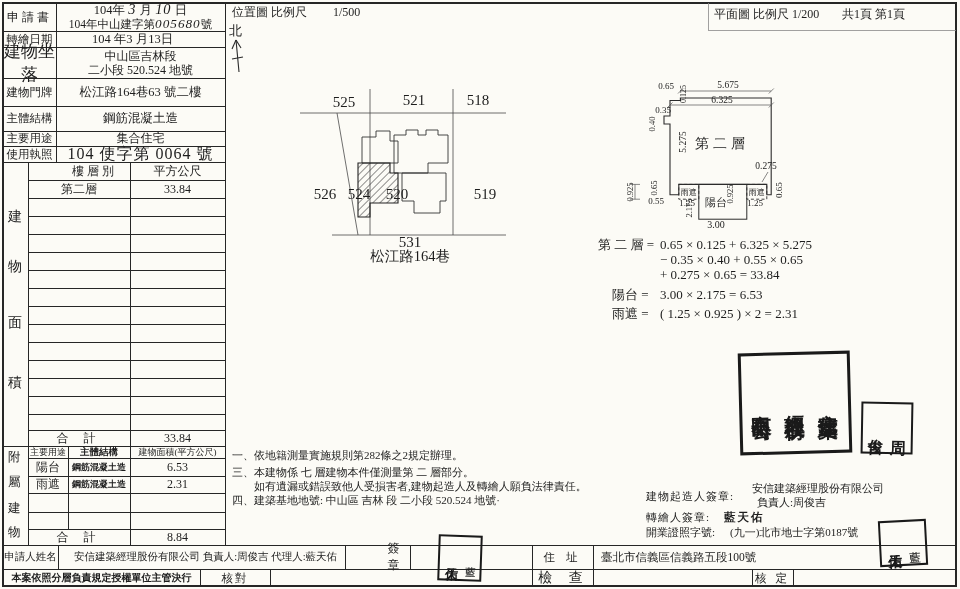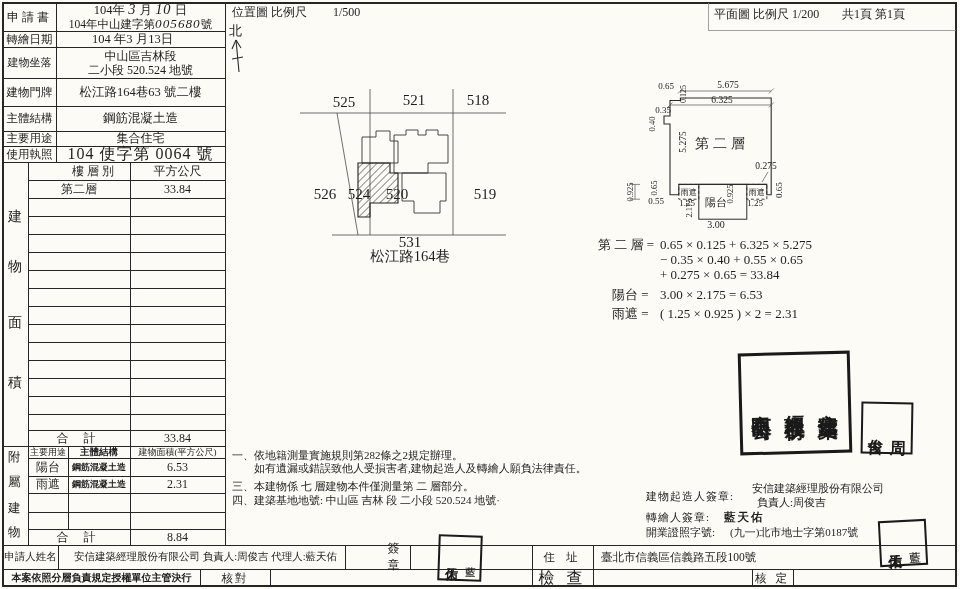--- a/index.html
+++ b/index.html
@@ -91,21 +91,21 @@
       <span>日</span>
     </div>
     <div style="font-size:11.5px;white-space:nowrap;">
       <span>104年中山建字第</span><span class="hw">005680</span><span>號</span>
     </div>
   </div>
 
   <div class="c" style="left:3px;top:31px;width:53px;height:16px;font-size:11.5px;">轉繪日期</div>
   <div class="c" style="left:48px;top:31px;width:169px;height:16px;font-size:12.5px;">104 年3 月13日</div>
 
-  <div class="c" style="left:3px;top:47px;width:53px;height:31px;font-size:11px;">建物坐落</div>
+  <div class="c" style="left:3px;top:47px;width:53px;height:31px;font-size:17px;">建物坐落</div>
   <div class="c" style="left:56px;top:47px;width:169px;height:31px;flex-direction:column;line-height:14px;font-size:12px;">
     <div>中山區吉林段</div>
     <div>二小段 520.524 地號</div>
   </div>
 
   <div class="c" style="left:3px;top:78px;width:53px;height:28px;font-size:11.5px;">建物門牌</div>
   <div class="c" style="left:56px;top:78px;width:169px;height:28px;font-size:12.5px;">松江路164巷63 號二樓</div>
 
   <div class="c" style="left:3px;top:106px;width:53px;height:25px;font-size:11.5px;">主體結構</div>
   <div class="c" style="left:56px;top:106px;width:169px;height:25px;font-size:12.5px;">鋼筋混凝土造</div>
@@ -256,22 +256,22 @@
       <span>3.00 × 2.175 = 6.53</span>
     </div>
     <div class="calcrow" style="margin-top:4px;">
       <span class="lb" style="text-indent:14px;">雨遮 =</span>
       <span>( 1.25 × 0.925 ) × 2 = 2.31</span>
     </div>
   </div>
 
   <div class="abs" style="left:232px;top:449px;width:625px;font-size:11px;z-index:2">
     <div class="note-line">一、依地籍測量實施規則第282條之2規定辦理。</div>
+    <div class="note-line" style="margin-top:4px;">三、本建物係 七 層建物本件僅測量第  二  層部分。</div>
     <div class="note-line" style="padding-left:22px;">如有遺漏或錯誤致他人受損害者,建物起造人及轉繪人願負法律責任。</div>
-    <div class="note-line" style="margin-top:4px;">三、本建物係 七 層建物本件僅測量第  二  層部分。</div>
     <div class="note-line" style="margin-top:1px;">四、建築基地地號:  中山區 吉林 段 二小段 520.524 地號·</div>
   </div>
 
   <div class="l" style="left:646px;top:490px;height:13px;font-size:11px;letter-spacing:1px;">建物起造人簽章:</div>
   <div class="l" style="left:752px;top:482px;height:13px;font-size:11px;">安信建築經理股份有限公司</div>
   <div class="l" style="left:757px;top:496px;height:13px;font-size:11px;">負責人:周俊吉</div>
   <div class="l" style="left:646px;top:511px;height:13px;font-size:11px;letter-spacing:1px;">轉繪人簽章:</div>
   <div class="l" style="left:724px;top:511px;height:13px;font-size:11.5px;font-weight:bold;letter-spacing:2px;">藍天佑</div>
   <div class="l" style="left:646px;top:526px;height:13px;font-size:11px;">開業證照字號:</div>
   <div class="l" style="left:730px;top:526px;height:13px;font-size:11px;">(九一)北市地士字第0187號</div>
@@ -295,16 +295,16 @@
   </div>
 
   <div class="c" style="left:3px;top:545px;width:55px;height:24px;font-size:10.5px;">申請人姓名</div>
   <div class="l" style="left:58px;top:545px;width:287px;height:24px;font-size:10.5px;padding-left:16px;white-space:nowrap;overflow:hidden;">安信建築經理股份有限公司 負責人:周俊吉 代理人:藍天佑</div>
   <div class="c" style="left:345px;top:545px;width:65px;height:24px;font-size:12px;letter-spacing:4px;padding-left:36px;">簽 章</div>
   <div class="c" style="left:532px;top:545px;width:61px;height:24px;font-size:11.5px;letter-spacing:4px;">住 址</div>
   <div class="l" style="left:593px;top:545px;width:300px;height:24px;font-size:11.5px;padding-left:8px;">臺北市信義區信義路五段100號</div>
 
   <div class="c" style="left:3px;top:569px;width:197px;height:18px;font-size:10px;font-weight:bold;">本案依照分層負責規定授權單位主管決行</div>
   <div class="c" style="left:200px;top:569px;width:70px;height:18px;font-size:11.5px;letter-spacing:2px;">核對</div>
-  <div class="c" style="left:532px;top:569px;width:61px;height:18px;font-size:16px;letter-spacing:4px;">檢 查</div>
+  <div class="c" style="left:532px;top:569px;width:61px;height:18px;font-size:14px;letter-spacing:4px;font-family:Liberation Mono, monospace;">檢 查</div>
   <div class="c" style="left:752px;top:569px;width:41px;height:18px;font-size:11.5px;letter-spacing:3px;">核 定</div>
 
 </div>
 
 </body></html>

